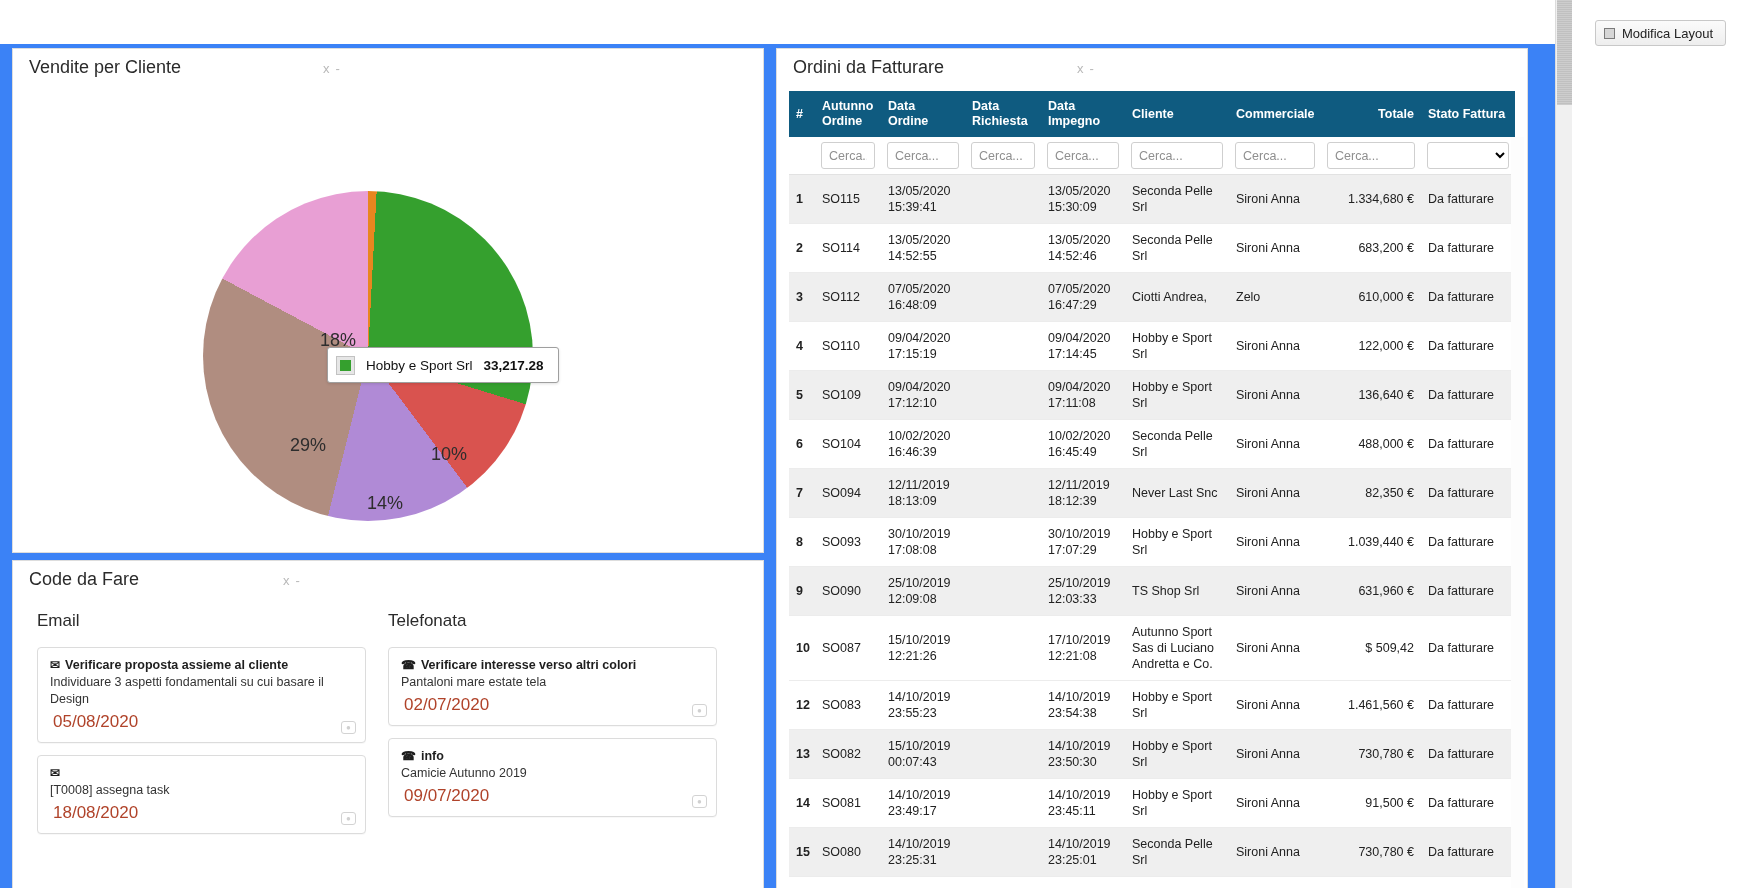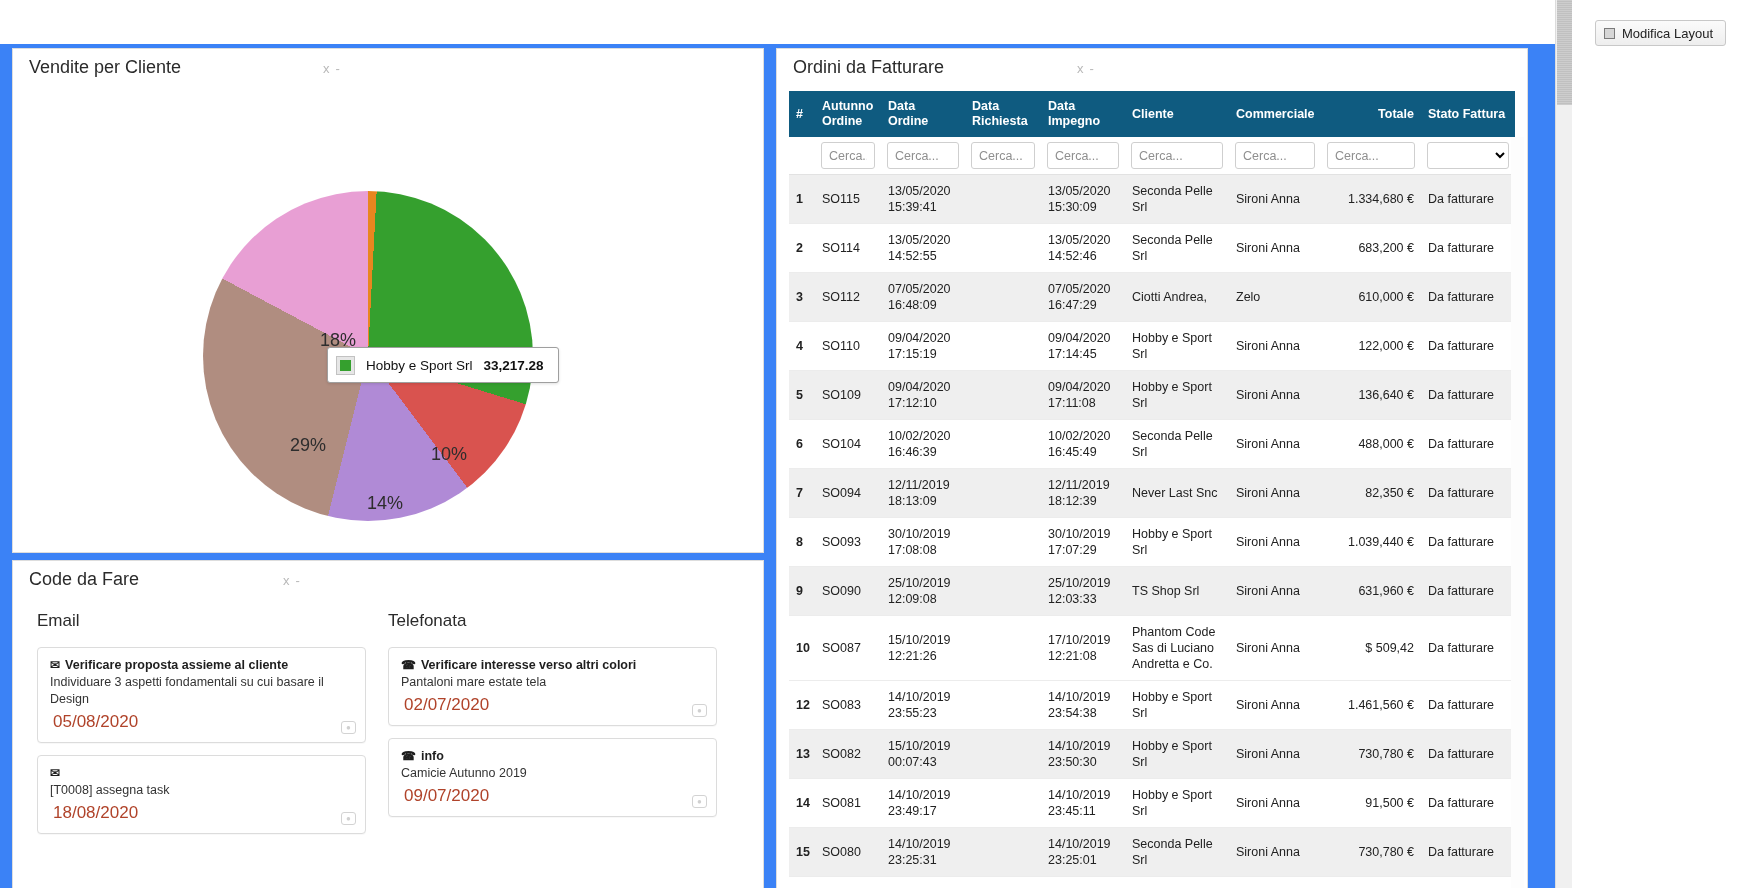--- a/index.html
+++ b/index.html
@@ -425,21 +425,21 @@
               <td class="link">Sironi Anna</td>
               <td class="num">631,960 €</td>
               <td>Da fatturare</td>
             </tr>
             <tr class="even">
               <td class="idx">10</td>
               <td>SO087</td>
               <td>15/10/2019 12:21:26</td>
               <td></td>
               <td>17/10/2019 12:21:08</td>
-              <td class="link">Phantom Code Sas di Luciano Andretta e Co.</td>
+              <td class="link">Autunno Sport Sas di Luciano Andretta e Co.</td>
               <td class="link">Sironi Anna</td>
               <td class="num">$ 509,42</td>
               <td>Da fatturare</td>
             </tr>
             <tr class="even">
               <td class="idx">12</td>
               <td>SO083</td>
               <td>14/10/2019 23:55:23</td>
               <td></td>
               <td>14/10/2019 23:54:38</td>

